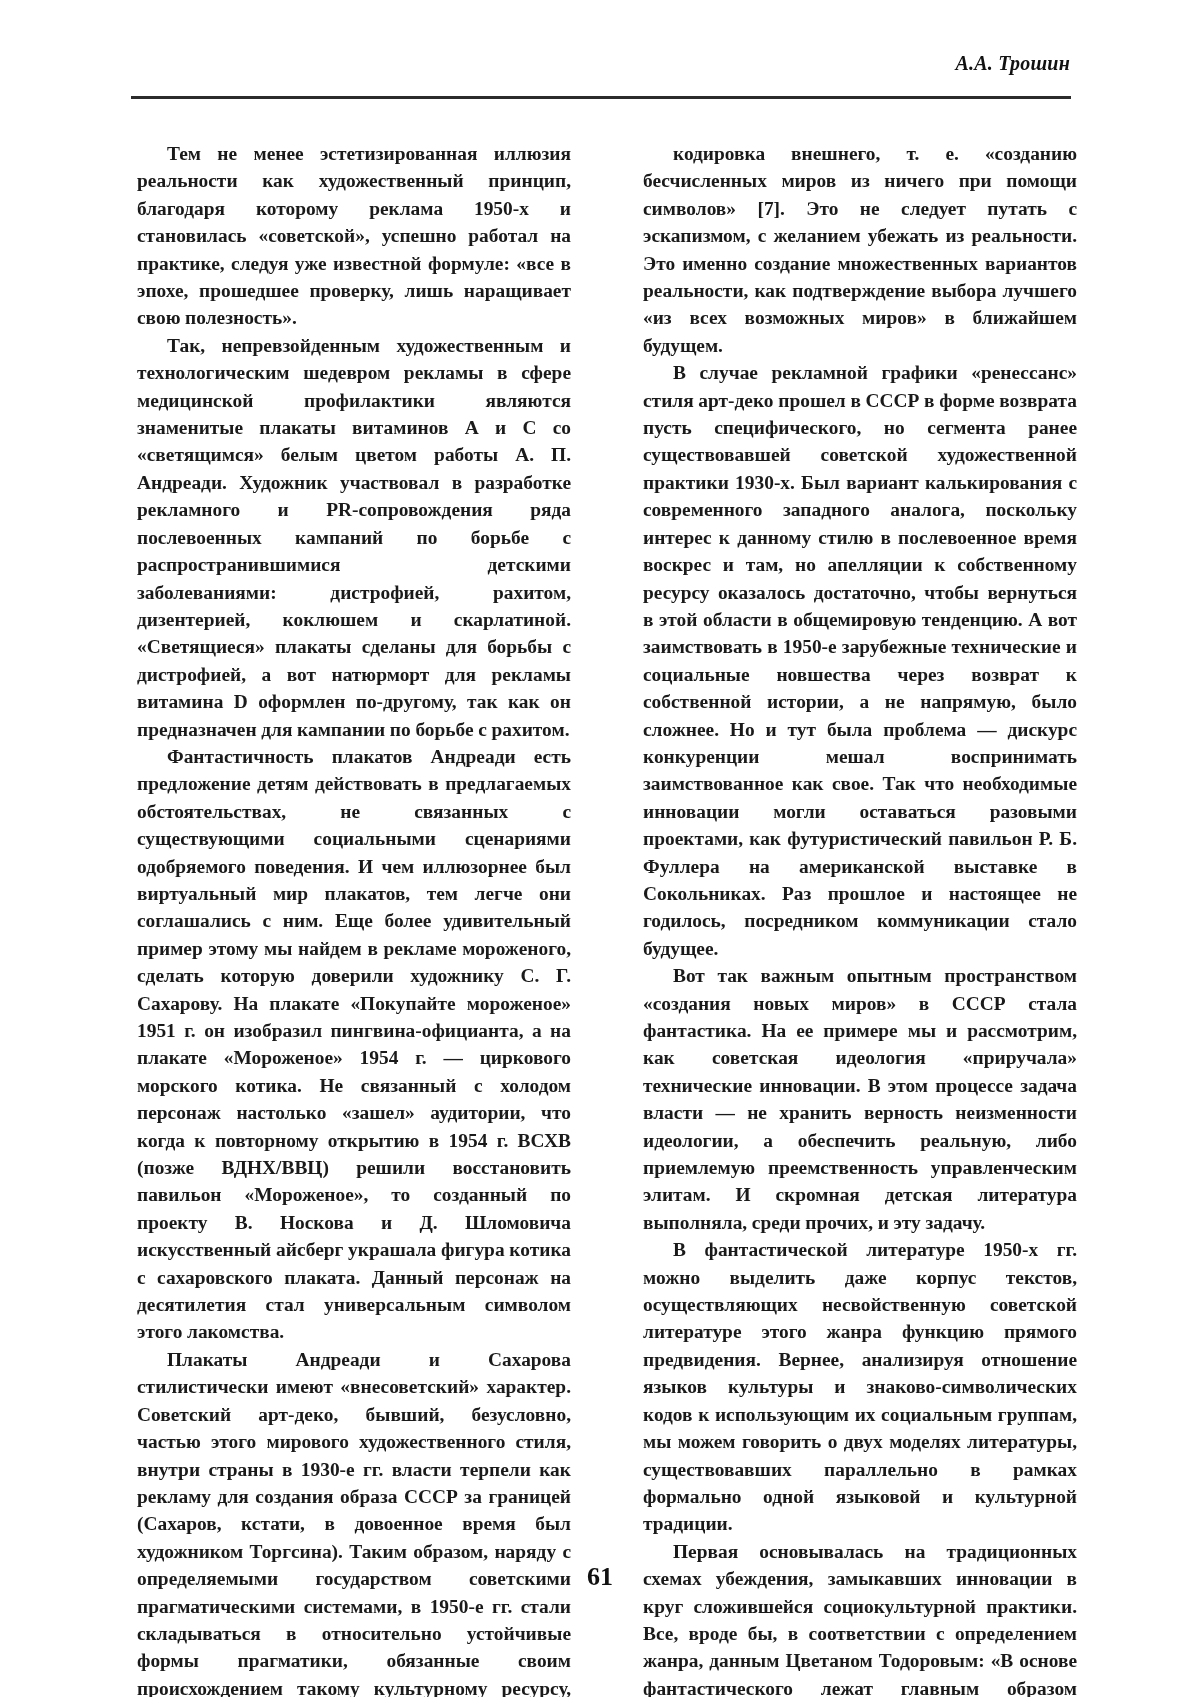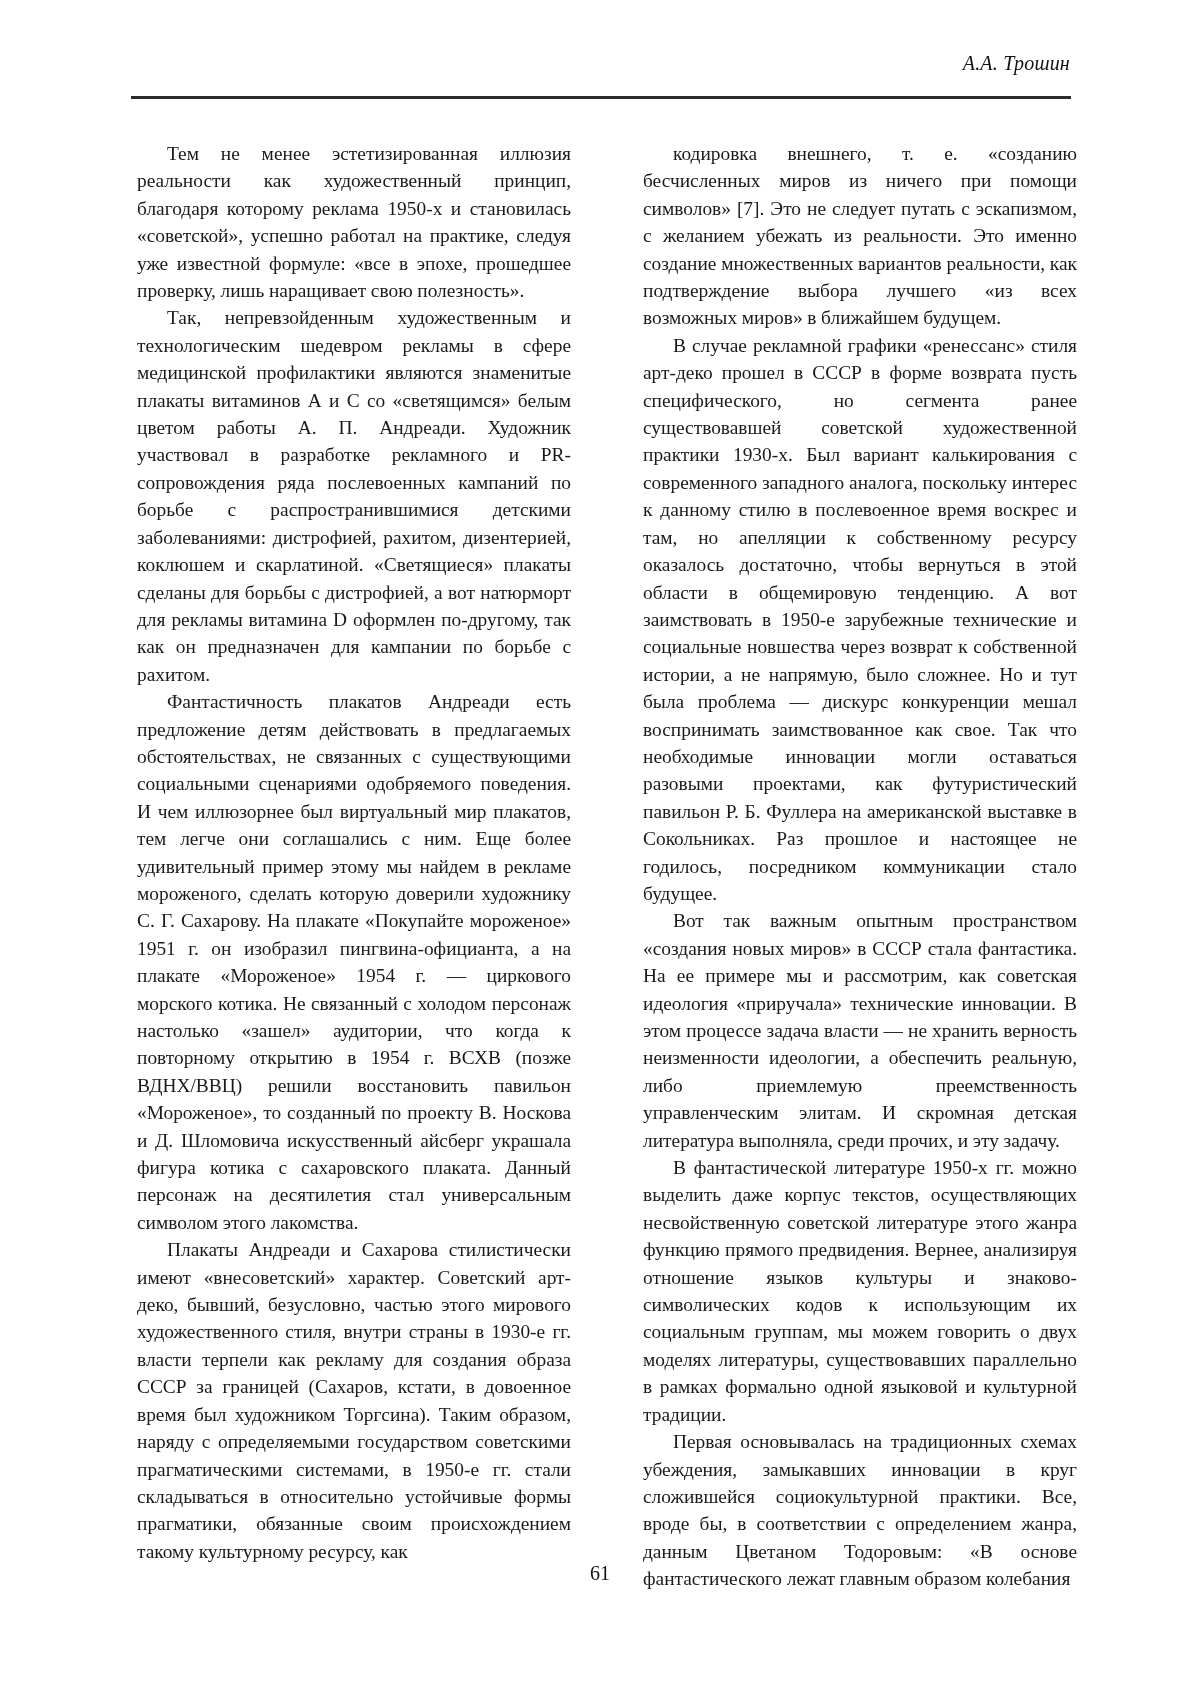--- a/index.html
+++ b/index.html
@@ -15,20 +15,21 @@
     position: relative;
     overflow: hidden;
   }
   .page {
     position: absolute;
     left: 0; top: 0;
     width: 1200px;
     height: 1697px;
     box-sizing: border-box;
     padding: 0;
+    font-weight: bold;
   }
   .header {
     position: absolute;
     left: 130px;
     top: 52px;
     width: 940px;
     text-align: right;
   }
   .header .author {
     font-family: "Liberation Serif", serif;
@@ -68,21 +69,21 @@
     hyphens: auto;
     -webkit-hyphens: auto;
     word-spacing: -0.2px;
   }
   .folio {
     position: absolute;
     top: 1562px;
     left: 0;
     width: 1200px;
     text-align: center;
-    font-size: 20px;
+    font-size: 26px;
     color: #111;
   }
 </style>
 </head>
 <body>
 
 <div class="page">
 
   <div class="header">
     <span class="author">А.А. Трошин</span>

